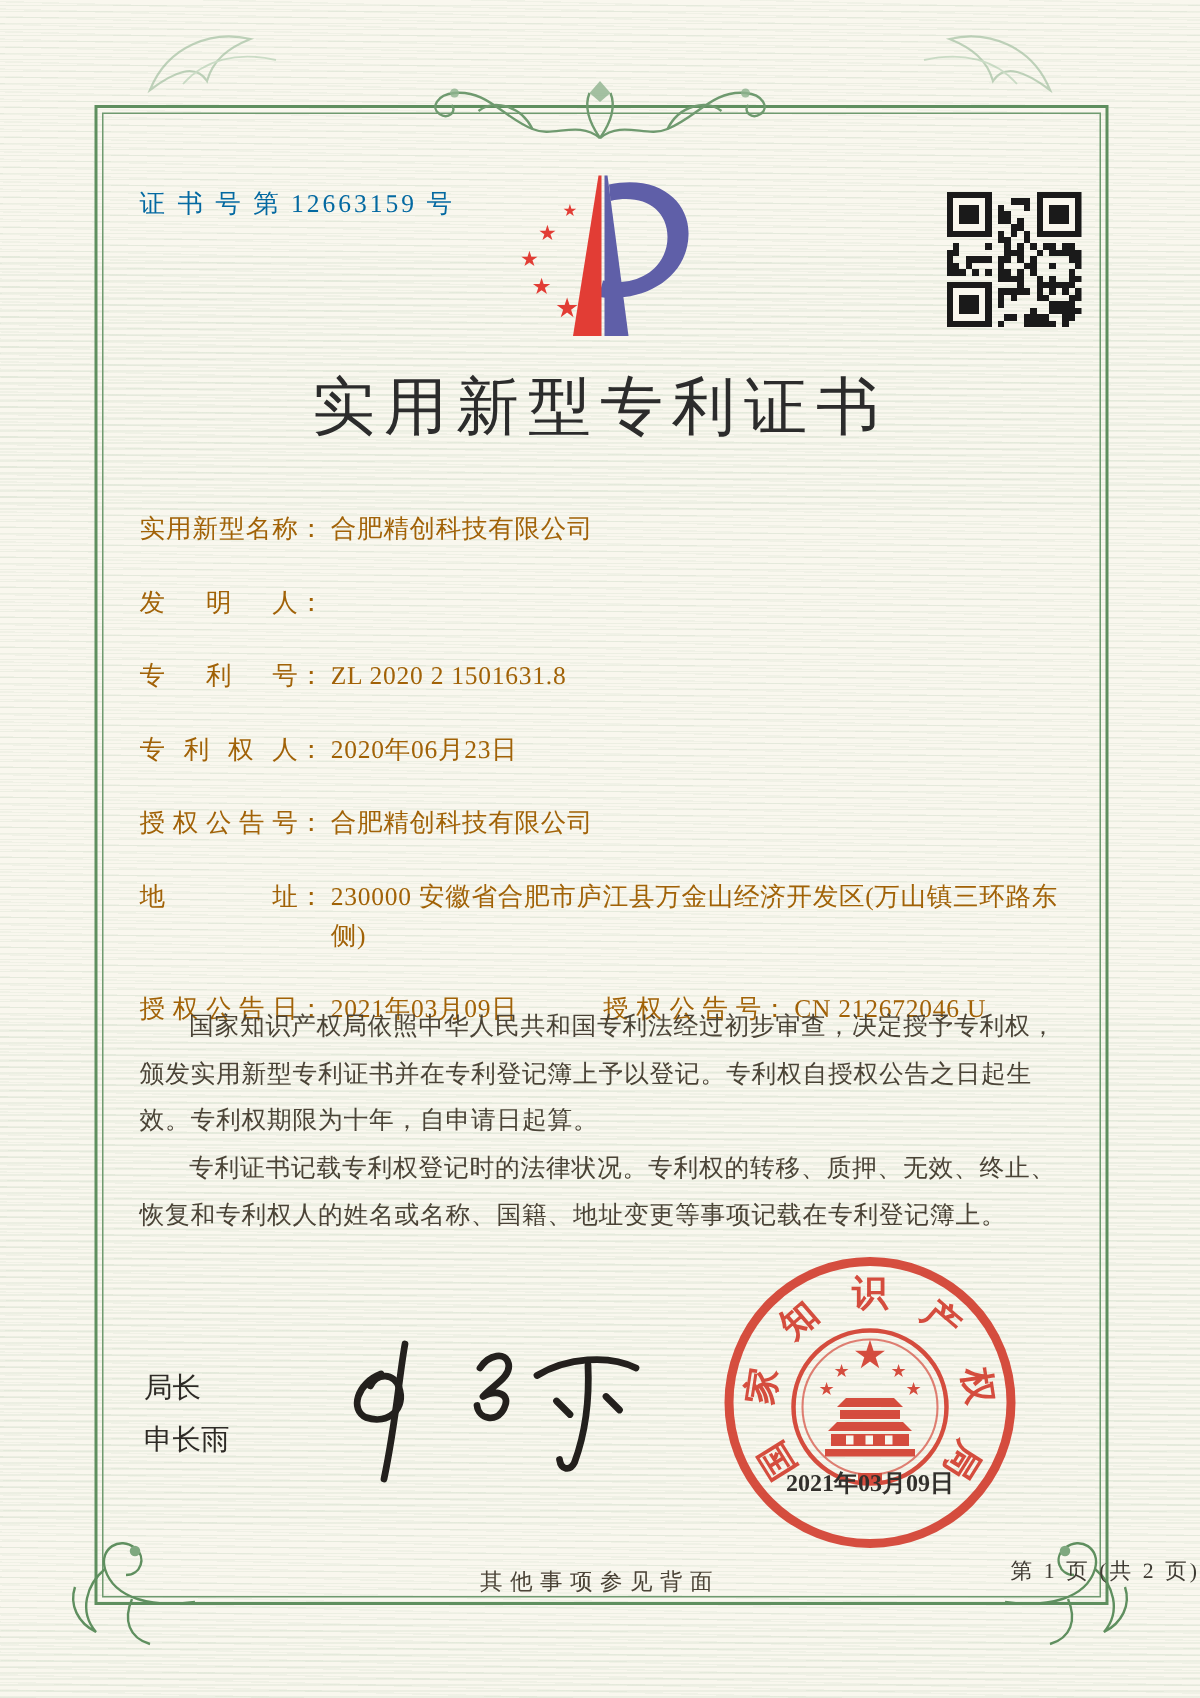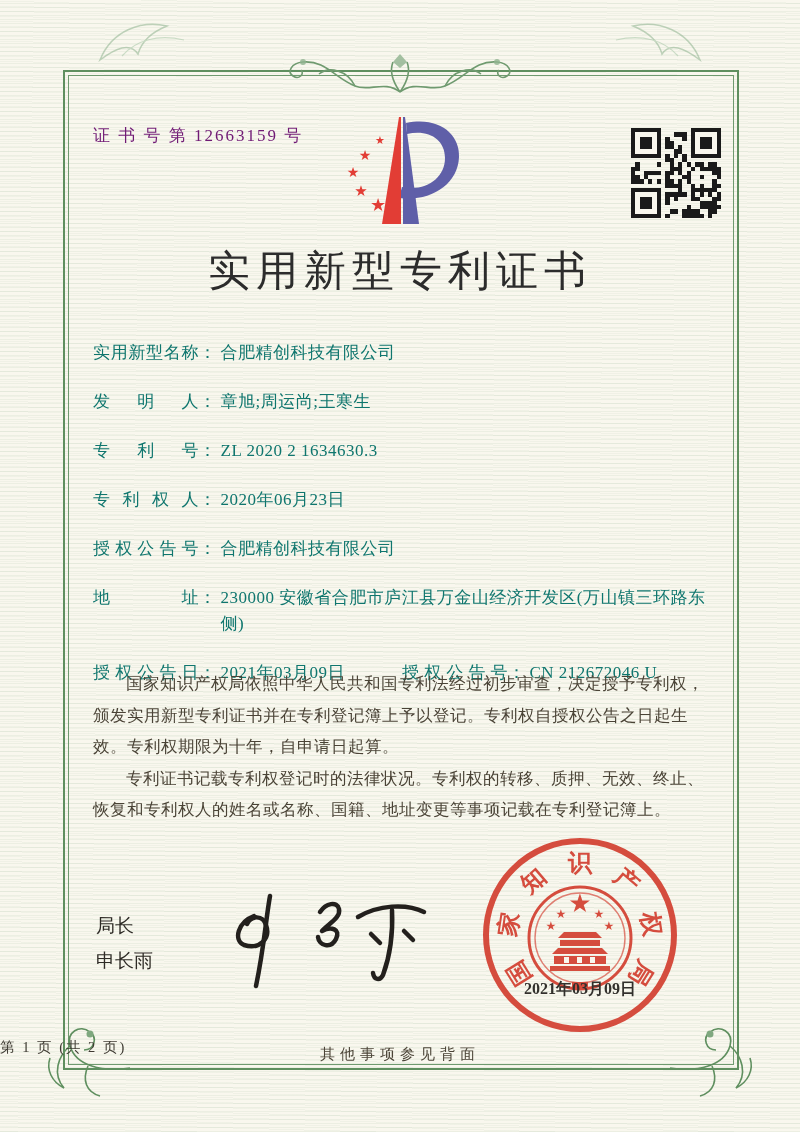--- a/index.html
+++ b/index.html
@@ -9,41 +9,41 @@
     background-image:
       repeating-linear-gradient(0deg, rgba(148,182,148,.13) 0 1px, rgba(0,0,0,0) 1px 4px),
       repeating-linear-gradient(1.6deg, rgba(148,182,148,.09) 0 1px, rgba(0,0,0,0) 1px 5px);
   }
   .page{position:absolute;inset:0;}
   
   .frame{position:absolute;left:63px;top:70px;width:672px;height:996px;
     border:2px solid #5f8f5f;}
   .frame-inner{position:absolute;inset:3px;border:1px solid #6f9a6f;}
   .orn{position:absolute;pointer-events:none;}
-  .cert-no{position:absolute;left:93px;top:124px;font-size:17px;letter-spacing:2px;color:#701a75;}
+  .cert-no{position:absolute;left:93px;top:124px;font-size:17px;letter-spacing:2px;color:#0369a1;}
   .logo{position:absolute;left:323px;top:110px;width:152px;height:128px;}
   .qr{position:absolute;left:631px;top:128px;width:90px;height:90px;}
   .title{position:absolute;left:0;top:243px;width:100%;text-align:center;
     font-size:42px;font-weight:500;letter-spacing:6px;color:#2c2c2c;}
-  .fields{position:absolute;left:93px;top:340px;width:616px;color:#0f766e;font-size:17px;}
+  .fields{position:absolute;left:93px;top:340px;width:616px;color:#a16207;font-size:17px;}
   .frow{display:flex;align-items:flex-start;line-height:26px;margin-bottom:23px;letter-spacing:.5px;}
   .flabel{display:inline-block;width:106px;text-align:justify;text-align-last:justify;flex:0 0 106px;}
   .fcolon{flex:0 0 auto;margin-right:4px;}
   .fvalue{flex:1 1 auto;}
   .fgroup{display:flex;align-items:center;}
   .fgroup.right{margin-left:57px;}
   .fgroup .flabel{flex:0 0 106px;}
   .paras{position:absolute;left:93px;top:668px;width:618px;color:#4a4336;
     font-size:16.5px;line-height:31.5px;letter-spacing:.5px;}
   .paras p{margin:0;text-indent:2em;}
   .signer{position:absolute;left:96px;top:916px;color:#2e2b26;font-size:19px;line-height:1;}
   .signer .name{margin-top:16px;}
   .signature{position:absolute;left:208px;top:882px;width:232px;height:112px;}
   .seal{position:absolute;left:477px;top:834px;width:206px;height:206px;}
-  .footer-page{position:absolute;left:0;top:1038px;width:100%;text-align:left;
+  .footer-page{position:absolute;left:0;top:1038px;width:100%;text-align:right;
     font-size:14.5px;letter-spacing:2px;color:#3e3a32;}
   .back-note{position:absolute;left:0;top:1045px;width:100%;text-align:center;
     font-size:15px;letter-spacing:5px;color:#4a4336;}
 </style>
 </head>
 <body>
 
 <div class="page">
 
   <div class="frame">
@@ -247,26 +247,25 @@
 
   <div class="fields">
     <div class="frow">
       <span class="flabel">实用新型名称</span>
         <span class="fcolon">：</span>
       <span class="fvalue">合肥精创科技有限公司</span>
     </div>
     <div class="frow">
       <span class="flabel">发明人</span>
         <span class="fcolon">：</span>
-      <span class="fvalue">章旭;周运尚;王寒生</span>
     </div>
     <div class="frow">
       <span class="flabel">专利号</span>
         <span class="fcolon">：</span>
-      <span class="fvalue">ZL 2020 2 1634630.3</span>
+      <span class="fvalue">ZL 2020 2 1501631.8</span>
     </div>
     <div class="frow">
       <span class="flabel">专利权人</span>
         <span class="fcolon">：</span>
       <span class="fvalue">2020年06月23日</span>
     </div>
     <div class="frow">
       <span class="flabel">授权公告号</span>
         <span class="fcolon">：</span>
       <span class="fvalue">合肥精创科技有限公司</span>

